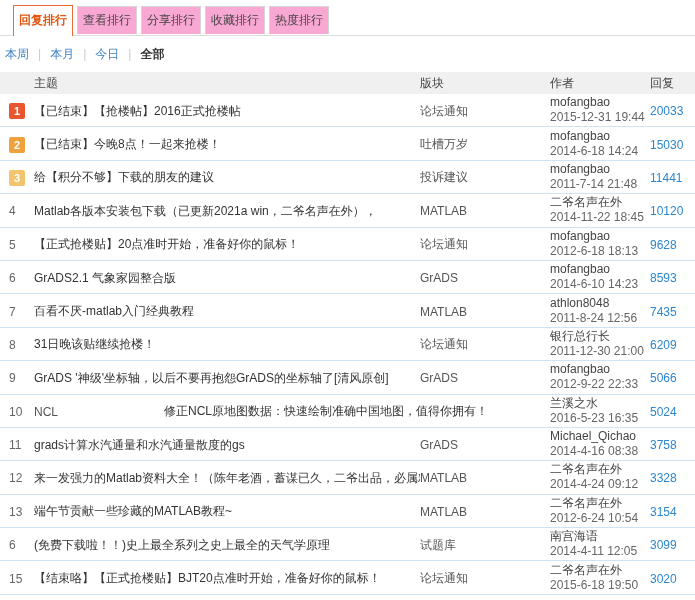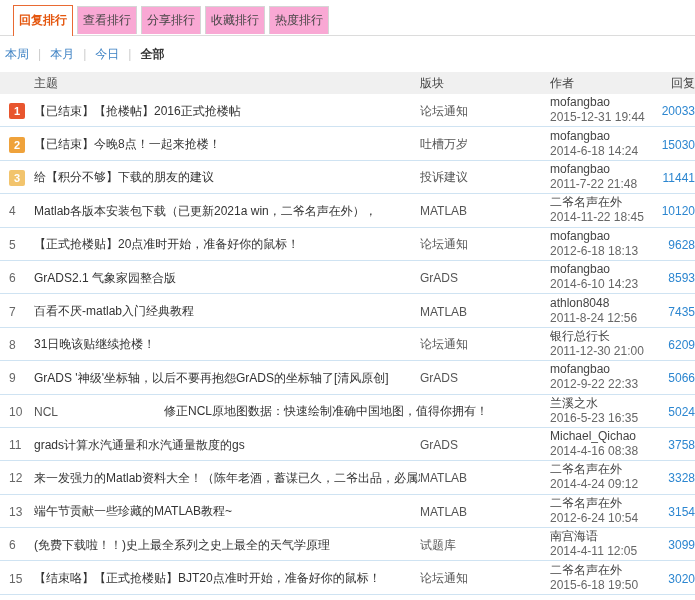--- a/index.html
+++ b/index.html
@@ -26,21 +26,21 @@
   
   .thead { display:flex; align-items:center; height:22px; background:#f0f0f0;
     font-size:12px; color:#444; }
   .row { display:flex; align-items:center; height:33.4px;
     border-bottom:1px solid #cfe3f2; }
   .cell { overflow:hidden; white-space:nowrap; }
   .rank-cell { width:34px; padding-left:9px; flex:none; }
   .title-cell { flex:1 1 auto; min-width:0; }
   .board-cell { width:130px; flex:none; }
   .author-cell { width:100px; flex:none; }
-  .replies-cell { width:45px; flex:none;text-align:right; }
+  .replies-cell { width:45px; flex:none; }
 
   .rank { font-size:12px; color:#666; display:inline-block; }
   .rank.badge { width:16px; height:16px; line-height:16px; text-align:center;
     color:#fff; font-weight:bold; border-radius:2px; font-size:11px; }
   .title { font-size:12px; color:#333; text-decoration:none; cursor:pointer; }
   .board { font-size:12px; color:#555; text-decoration:none; cursor:pointer; }
   .author { font-size:12px; color:#444; line-height:15px; display:block;
     text-decoration:none; cursor:pointer; }
   .date { font-size:12px; color:#666; line-height:15px; }
   .replies { font-size:12px; color:#2c86d0; text-decoration:none; cursor:pointer; }
@@ -108,21 +108,21 @@
       <span class="rank badge" style="background: rgb(242, 196, 109);">3</span>
     </div>
     <div class="cell title-cell">
       <a class="title">给【积分不够】下载的朋友的建议</a>
     </div>
     <div class="cell board-cell">
       <a class="board">投诉建议</a>
     </div>
     <div class="cell author-cell">
       <a class="author">mofangbao</a>
-      <div class="date">2011-7-22 21:48</div>
+      <div class="date">2011-7-14 21:48</div>
     </div>
     <div class="cell replies-cell">
       <a class="replies">11441</a>
     </div>
   </div>
     <div class="row">
     <div class="cell rank-cell">
       <span class="rank">4</span>
     </div>
     <div class="cell title-cell">

